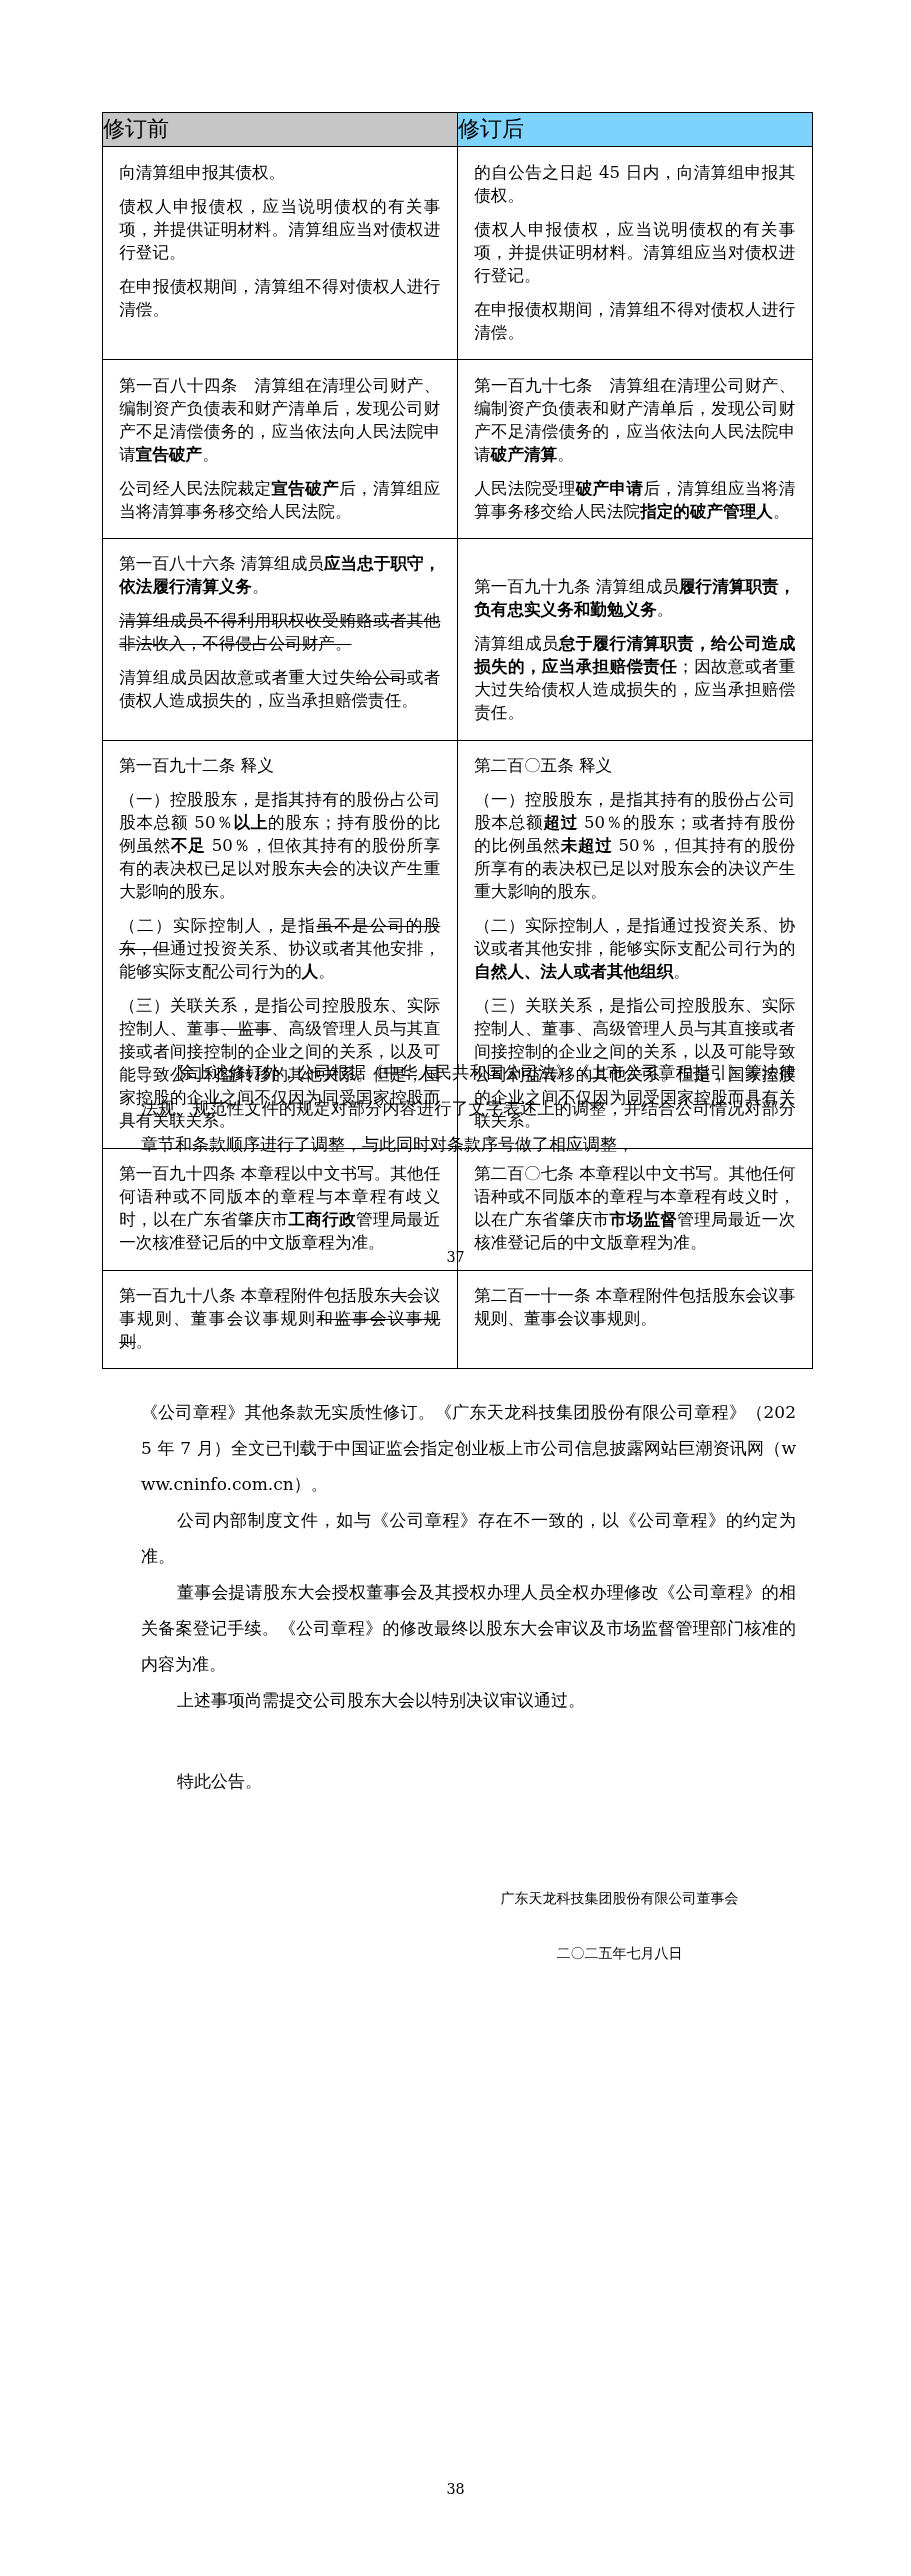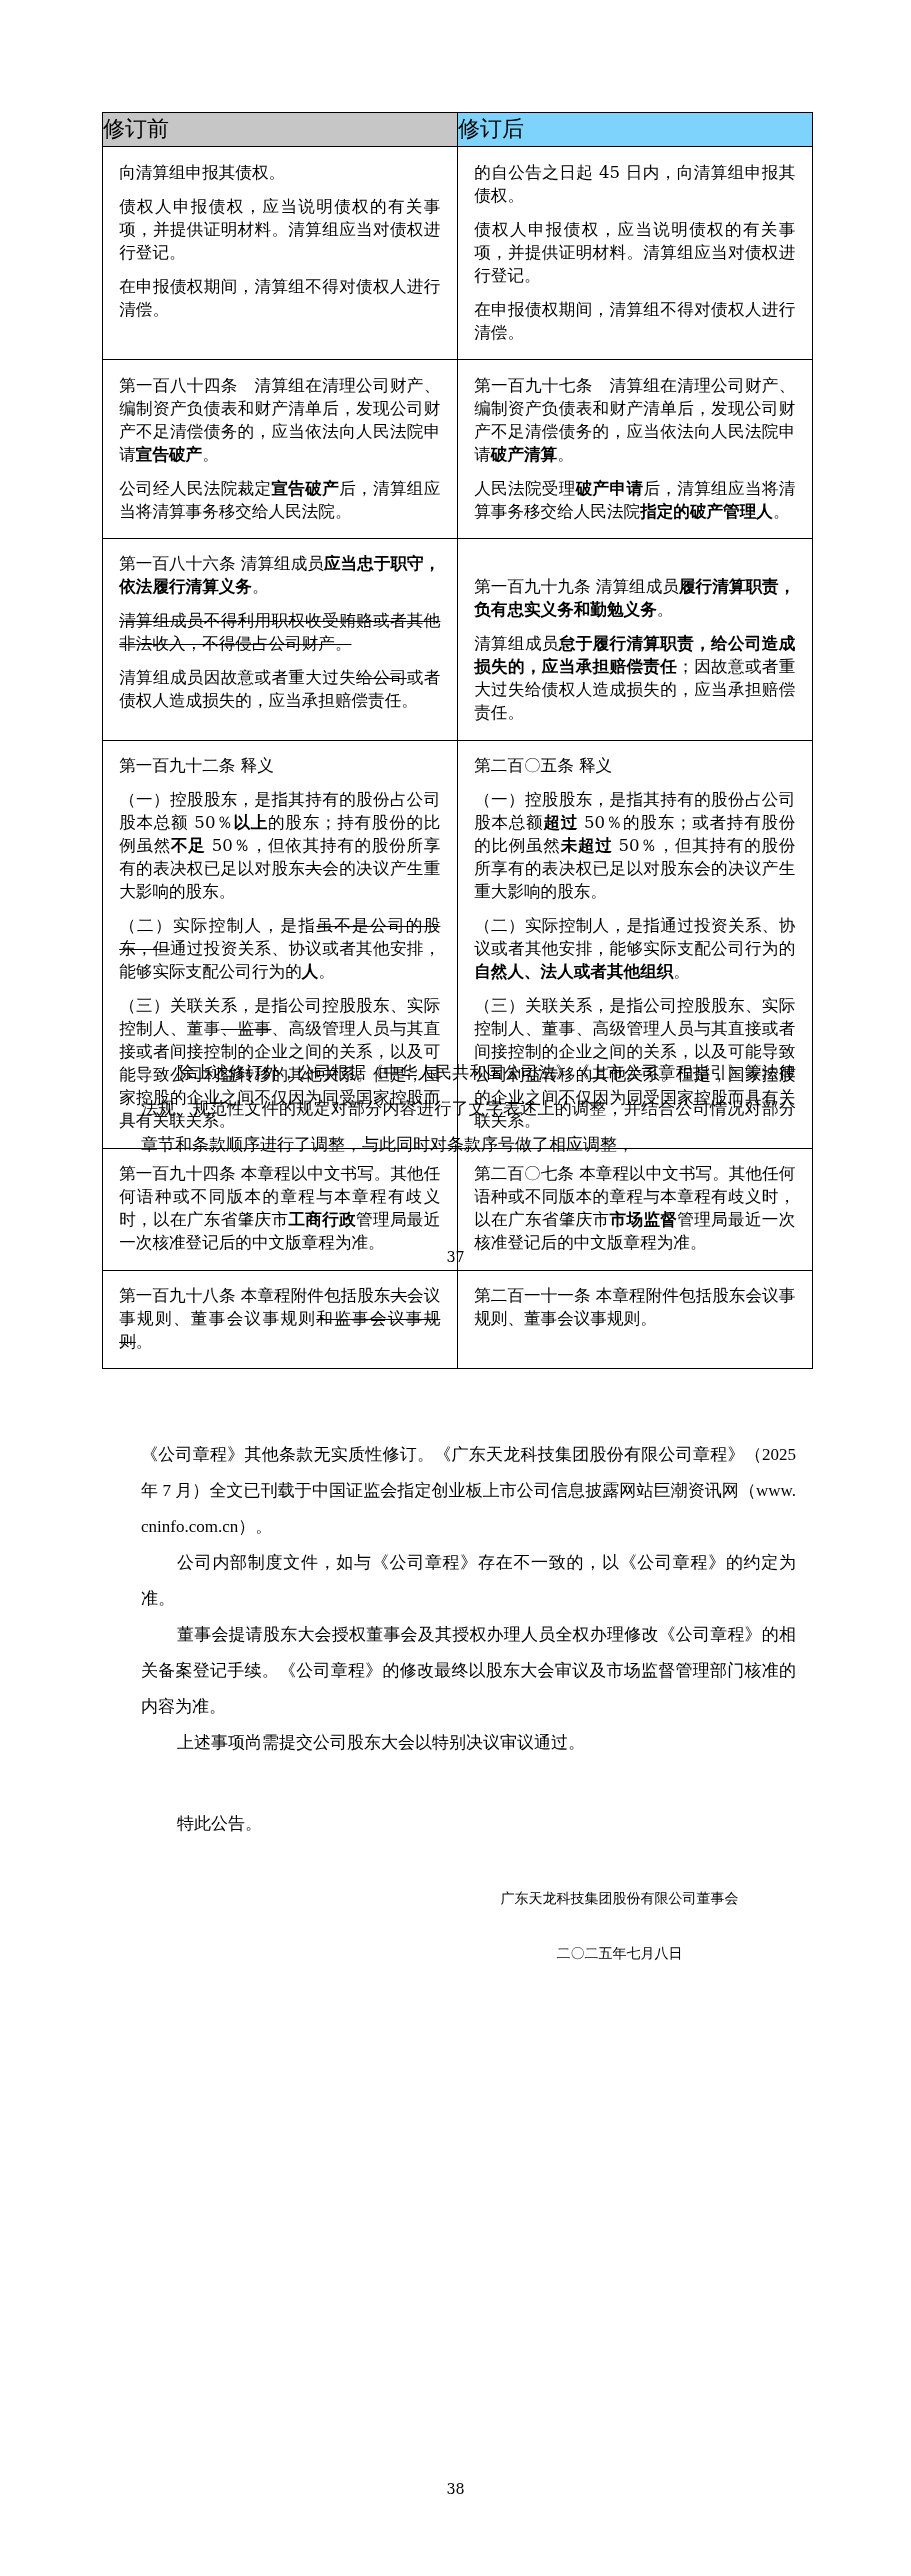--- a/index.html
+++ b/index.html
@@ -34,21 +34,21 @@
   .rev td.padtop{padding-top:25px;}
   .b{font-weight:bold;}
   .s{text-decoration:line-through;text-decoration-thickness:1.1px;}
   
   .flowtext{
     position:absolute;left:141px;width:655px;
     font-size:17px;line-height:36px;
     text-align:justify;word-break:break-all;
   }
   #closing-paragraph{top:1054px;text-indent:36px;}
-  #page2-paragraphs{top:1437px;font-family:Liberation Serif, serif;}
+  #page2-paragraphs{top:1394px;}
   #page2-paragraphs p{margin:0;}
   #page2-paragraphs p.indent{text-indent:36px;}
   #page2-paragraphs p.gap{margin-top:45px;}
   
   .sig-block{
     position:absolute;top:1886px;left:453px;width:333px;
     font-size:14px;line-height:25px;text-align:center;
   }
   .sig-block .date{margin-top:30px;}
   

